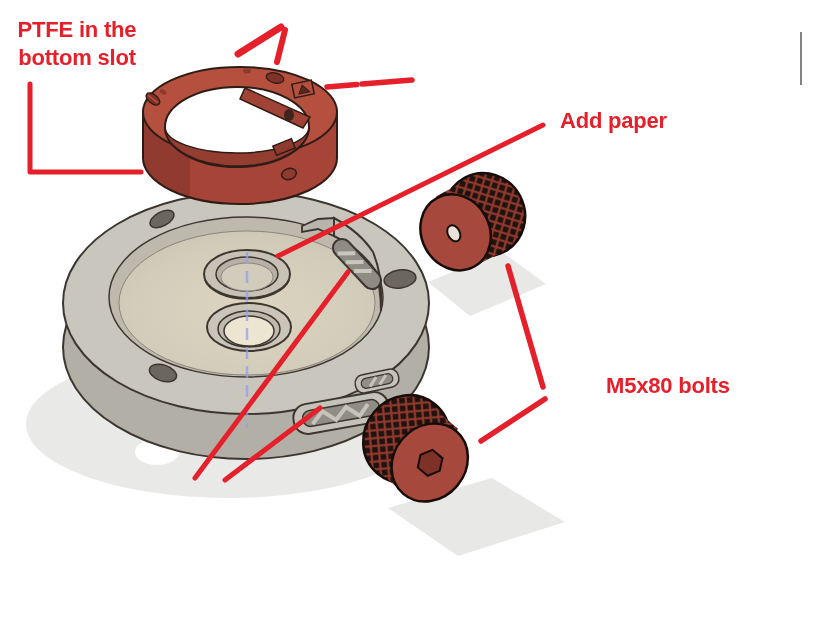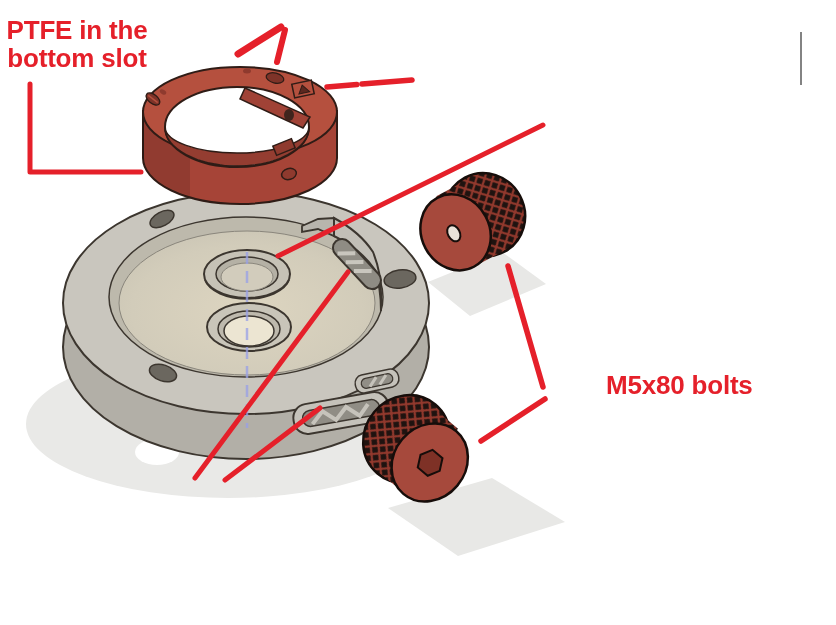--- a/index.html
+++ b/index.html
@@ -8,21 +8,21 @@
     width: 836px; height: 625px;
     background: #ffffff;
     overflow: hidden;
     font-family: "Liberation Sans", sans-serif;
   }
   #scene { position: absolute; left: 0; top: 0; }
   .ann {
     position: absolute;
     color: var(--annotation-red, #e5202a);
     font-weight: bold;
-    font-size: 26px;
+    font-size: 22px;
     white-space: pre-line;
     line-height: 29px;
     letter-spacing: -0.2px;
   }
   .center { text-align: center; }
   #ptfe-label     { left: 4px;   top: 16px;  width: 146px; line-height: 28px; }
   #screws-label   { left: 258px; top: 7px;   width: 556px; line-height: 31px; }
   #addpaper-label { left: 560px; top: 106px; }
   #bolts-label    { left: 606px; top: 371px; }
   #supports-label { left: 34px;  top: 486px; width: 270px; line-height: 30px; }
@@ -155,16 +155,17 @@
     <line class="annline" stroke-width="5.5" x1="508" y1="266" x2="543" y2="387"></line>
     <line class="annline" stroke-width="5.5" x1="545" y1="399" x2="481" y2="441"></line>
 
     <line x1="801" y1="32" x2="801" y2="85" stroke="#5a5a5a" stroke-width="1.5"></line>
   </svg>
 
   <div class="ann center" id="ptfe-label">PTFE in the
 bottom slot</div>
 
 
+  <div class="ann" id="addpaper-label">Add paper</div>
 
   <div class="ann" id="bolts-label">M5x80 bolts</div>
 
 </div>
 
 </body></html>

